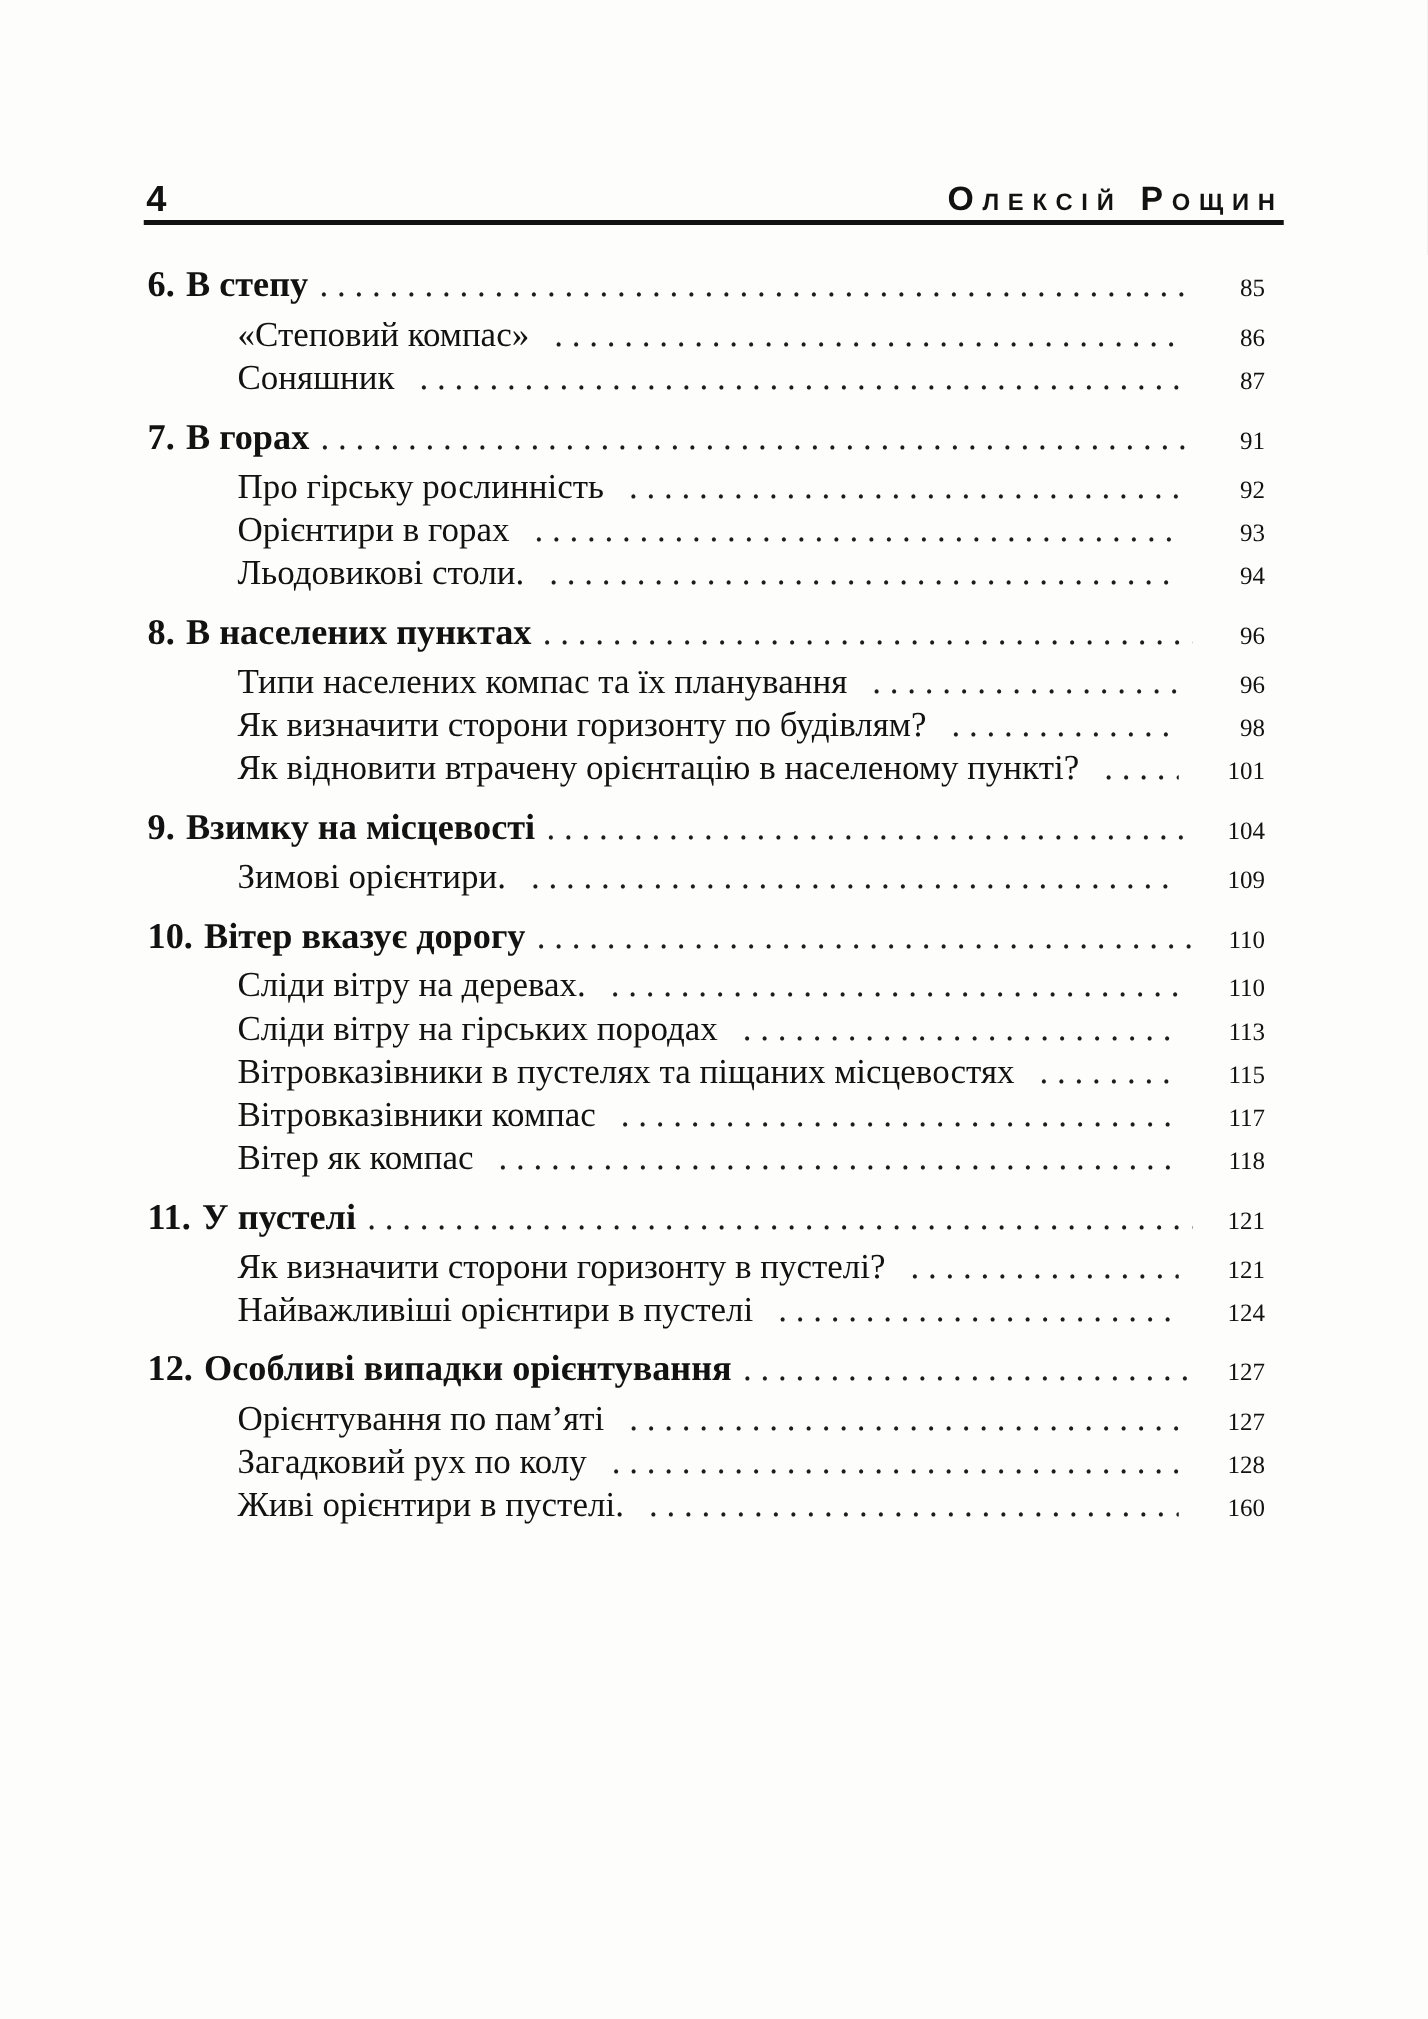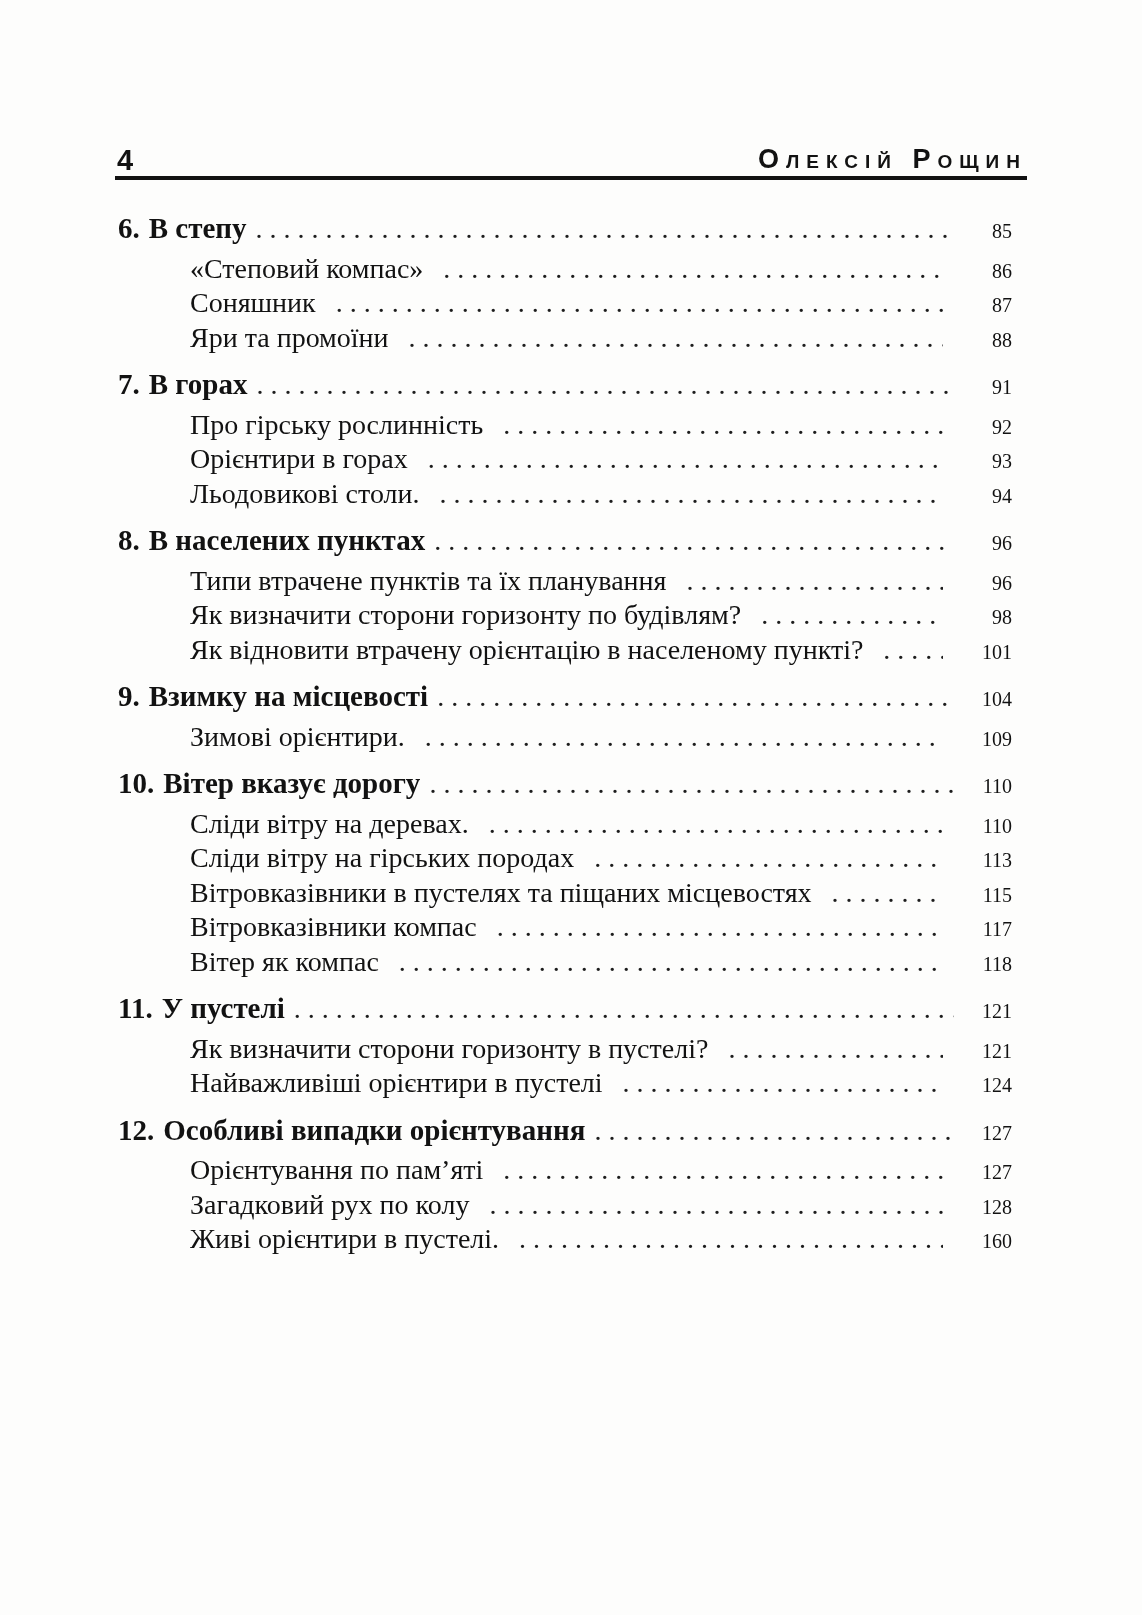--- a/index.html
+++ b/index.html
@@ -117,26 +117,20 @@
     <span class="title">«Степовий компас»</span>
     <span class="dots"></span>
     <span class="pg">86</span>
   </li>
       <li class="entry sub">
 
     <span class="title">Соняшник</span>
     <span class="dots"></span>
     <span class="pg">87</span>
   </li>
-      <li class="entry sub">
-
-    <span class="title">Яри та промоїни</span>
-    <span class="dots"></span>
-    <span class="pg">88</span>
-  </li>
       <li class="entry chapter">
     <span class="num">7.</span>
     <span class="title">В горах</span>
     <span class="dots"></span>
     <span class="pg">91</span>
   </li>
       <li class="entry sub">
 
     <span class="title">Про гірську рослинність</span>
     <span class="dots"></span>
@@ -155,21 +149,21 @@
     <span class="pg">94</span>
   </li>
       <li class="entry chapter">
     <span class="num">8.</span>
     <span class="title">В населених пунктах</span>
     <span class="dots"></span>
     <span class="pg">96</span>
   </li>
       <li class="entry sub">
 
-    <span class="title">Типи втрачене пунктів та їх планування</span>
+    <span class="title">Типи населених компас та їх планування</span>
     <span class="dots"></span>
     <span class="pg">96</span>
   </li>
       <li class="entry sub">
 
     <span class="title">Як визначити сторони горизонту по будівлям?</span>
     <span class="dots"></span>
     <span class="pg">98</span>
   </li>
       <li class="entry sub">

